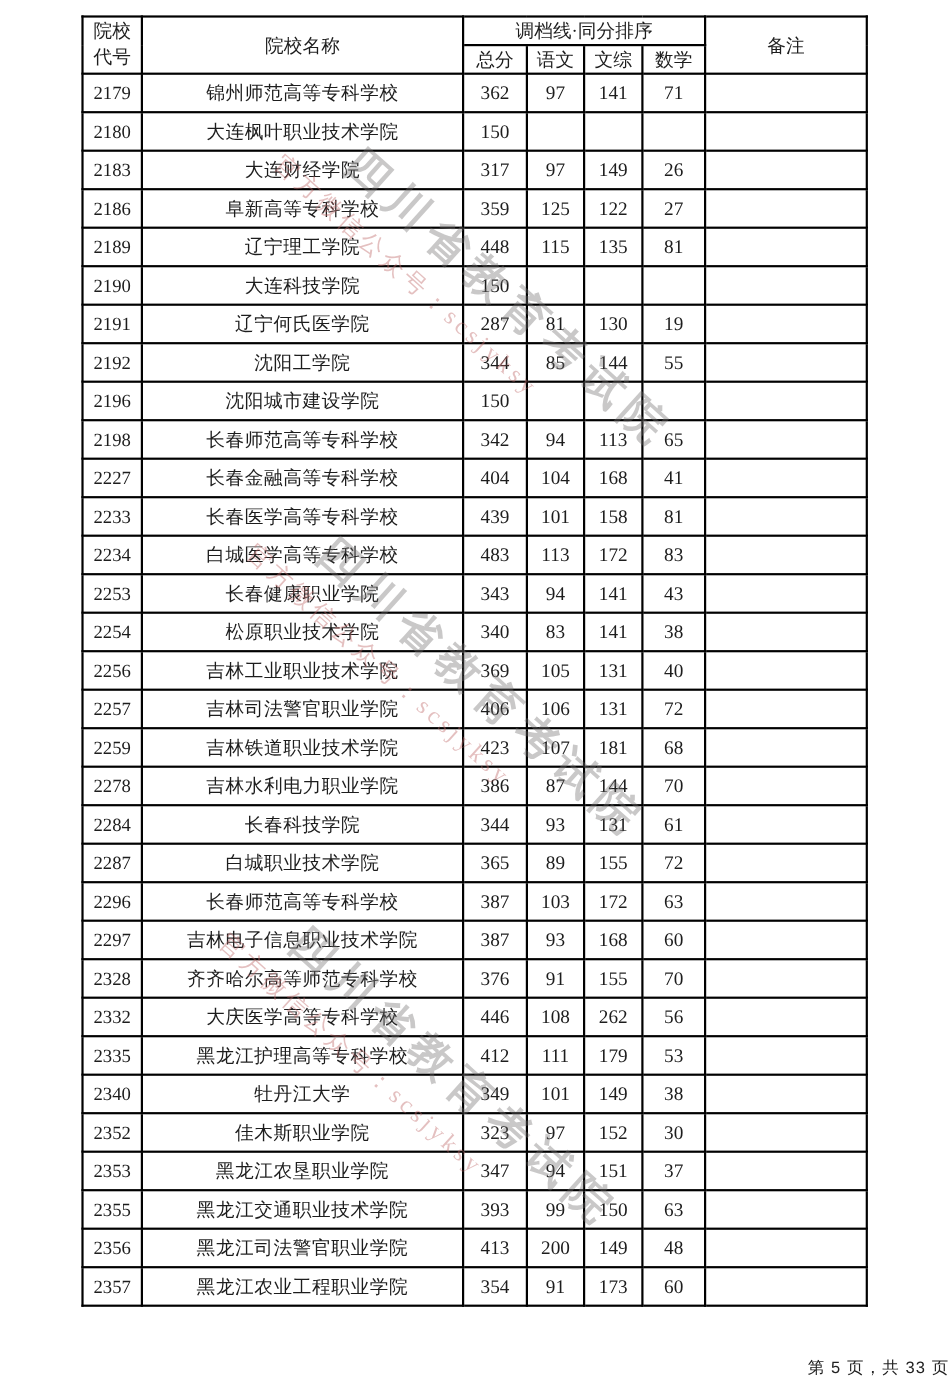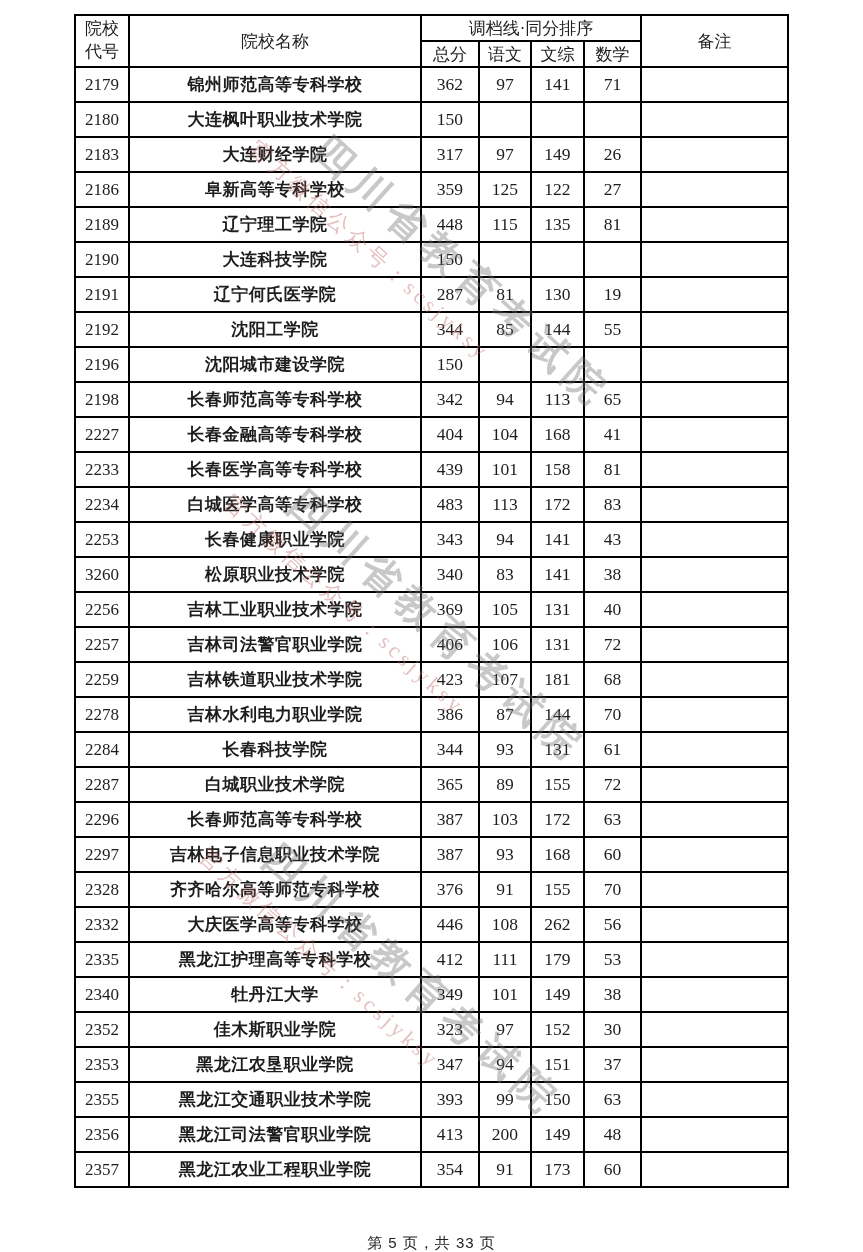--- a/index.html
+++ b/index.html
@@ -27,25 +27,25 @@
     overflow:hidden;
     background:transparent;
   }
   .score-table thead tr{height:26px;}
   .score-table tbody tr{height:35px;}
   th.h-code{
     line-height:1.35;
     padding:1px 9px;
     word-break:break-all;
   }
-  td.c-name{letter-spacing:0.5px;font-weight:bold;}
+  td.c-name{letter-spacing:0.5px;}
   td.c-num{font-size:17.5px;}
   .footer{
     margin-top:46px;
-    text-align:center;
+    text-align:right;
     font-family:"Liberation Sans","DejaVu Sans",sans-serif;
     font-size:15px;
     color:#222222;
     letter-spacing:1px;
   }
   
   .wm{
     position:absolute;
     transform:rotate(42deg);
     transform-origin:0 0;
@@ -223,21 +223,21 @@
         <tr>
     <td class="c-code">2253</td>
     <td class="c-name">长春健康职业学院</td>
     <td class="c-num">343</td>
     <td class="c-num">94</td>
     <td class="c-num">141</td>
     <td class="c-num">43</td>
     <td class="c-remark"></td>
   </tr>
         <tr>
-    <td class="c-code">3260</td>
+    <td class="c-code">2254</td>
     <td class="c-name">松原职业技术学院</td>
     <td class="c-num">340</td>
     <td class="c-num">83</td>
     <td class="c-num">141</td>
     <td class="c-num">38</td>
     <td class="c-remark"></td>
   </tr>
         <tr>
     <td class="c-code">2256</td>
     <td class="c-name">吉林工业职业技术学院</td>

